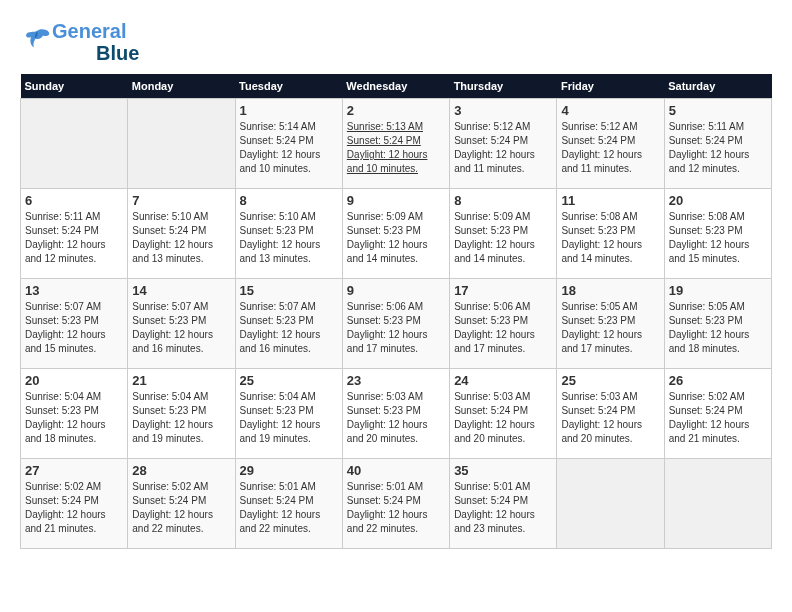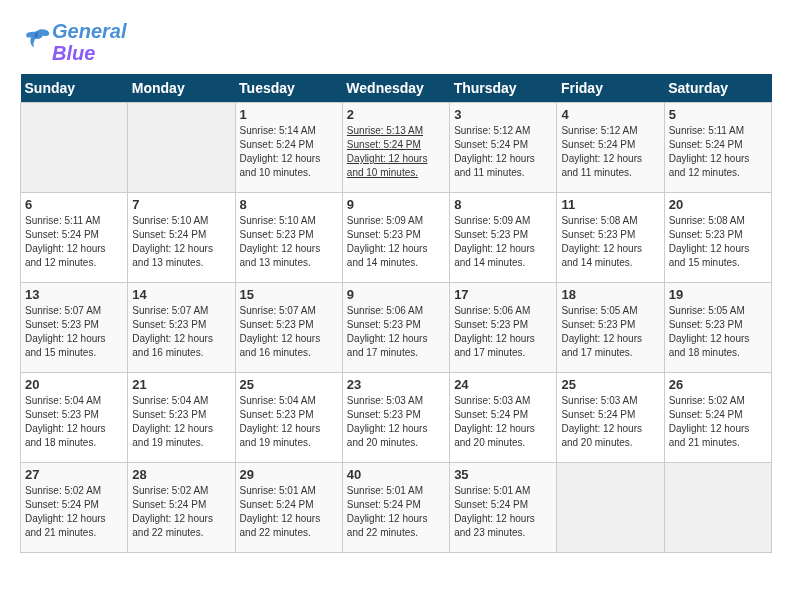--- a/index.html
+++ b/index.html
@@ -21,21 +21,20 @@
       align-items: center;
     }
     .logo-text {
       font-size: 20px;
       font-weight: bold;
       color: #333;
       line-height: 1.1;
     }
     .logo-text span {
       color: #4a90d9;
-      font-style: italic;
     }
     .logo-bird {
       width: 30px;
       height: 30px;
       margin-left: 2px;
     }
     .title-block {
       text-align: right;
     }
     .month-title {
@@ -46,25 +45,25 @@
     .location {
       font-size: 16px;
       color: #555;
     }
     table {
       width: 100%;
       border-collapse: collapse;
       font-size: 11px;
     }
     thead tr th {
-      background-color: #0c4a6e;
+      background-color: #0f172a;
       color: #fff;
       padding: 6px 4px;
       text-align: left;
-      font-size: 14px;
+      font-size: 11px;
       font-weight: bold;
     }
     tbody tr td {
       border: 1px solid #ccc;
       vertical-align: top;
       padding: 4px;
       width: calc(100% / 7);
       min-height: 80px;
       height: 90px;
     }
@@ -96,21 +95,21 @@
 <div class="header">
   <div class="logo">
     <div>
       <svg class="logo-bird" viewBox="0 0 40 40" xmlns="http://www.w3.org/2000/svg">
         <path d="M20 8 C24 4, 34 6, 36 10 C38 14, 32 16, 28 14 C26 18, 22 20, 18 18 C16 22, 14 26, 16 30 C12 28, 10 22, 12 16 C8 18, 4 16, 6 12 C8 8, 16 10, 20 8Z" fill="#4a90d9"></path>
         <path d="M20 8 C18 12, 16 16, 18 18 C20 16, 22 12, 20 8Z" fill="#2a6db5"></path>
       </svg>
     </div>
     <div>
       <div class="logo-text">
-        <span>General</span><br><span style="color:#8b5cf6;">Blue</span>
+        <span>General</span><br><span style="color:#0c4a6e;margin-left:44px;">Blue</span>
       </div>
     </div>
   </div>
   <div class="title-block">
     <div class="month-title"></div>
     <div class="location"></div>
   </div>
 </div>
 
 <table>

